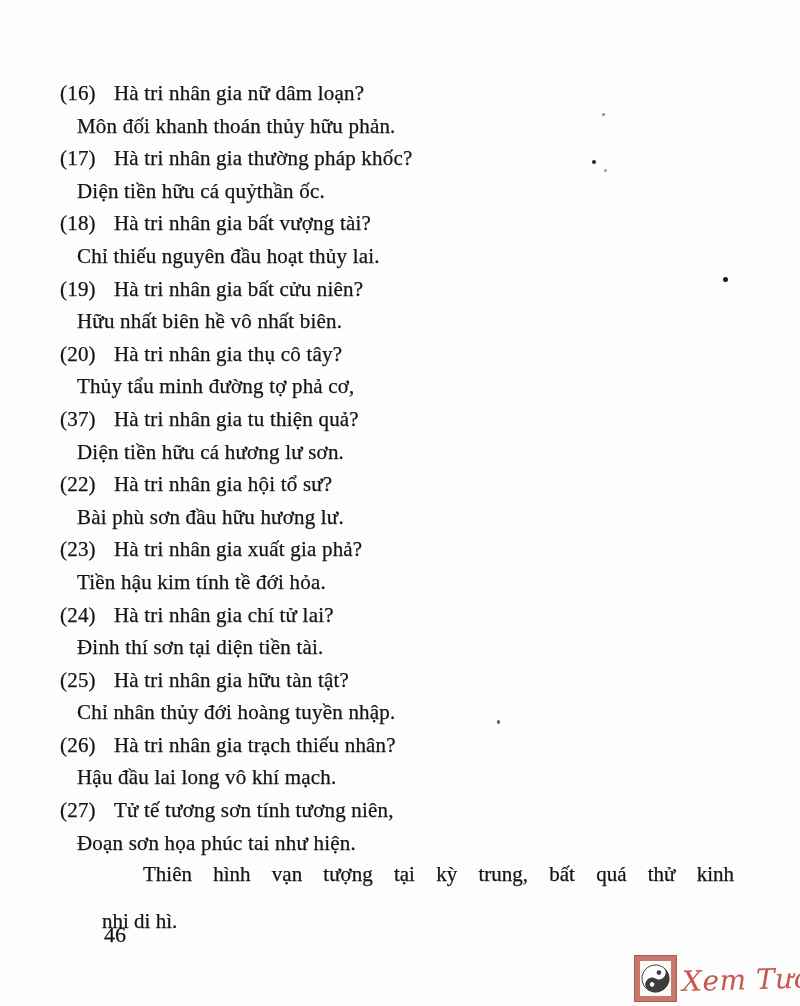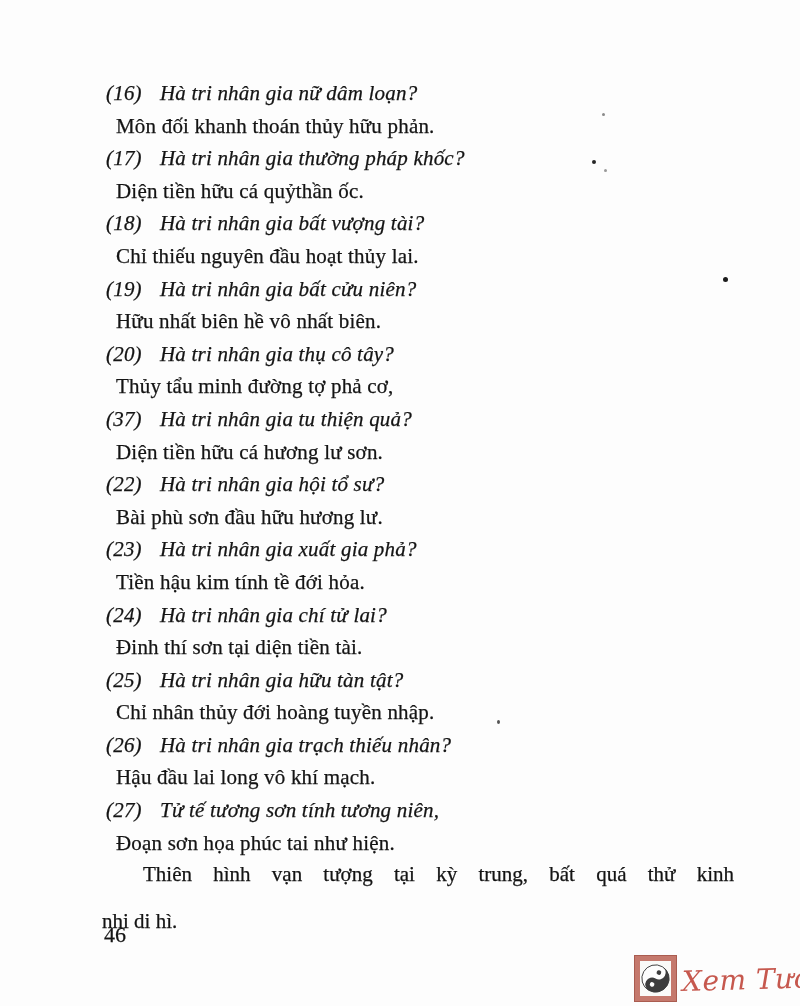--- a/index.html
+++ b/index.html
@@ -23,23 +23,23 @@
     width: 100%;
     font-size: 21px;
     letter-spacing: 0.2px;
     -webkit-text-stroke: 0.25px #141414;
   }
   .line {
     height: 32.6px;
     line-height: 32.6px;
     white-space: nowrap;
   }
-  .q-line { padding-left: 106px; font-style: italic; }
+  .q-line { padding-left: 60px; }
   .q-num { display: inline-block; width: 54px; }
-  .a-line { padding-left: 116px; }
+  .a-line { padding-left: 77px; }
   
   .closing {
     position: absolute;
     top: 860px;
     left: 102px;
     width: 632px;
     font-size: 21px;
     -webkit-text-stroke: 0.25px #141414;
   }
   .closing .p-line1 {

